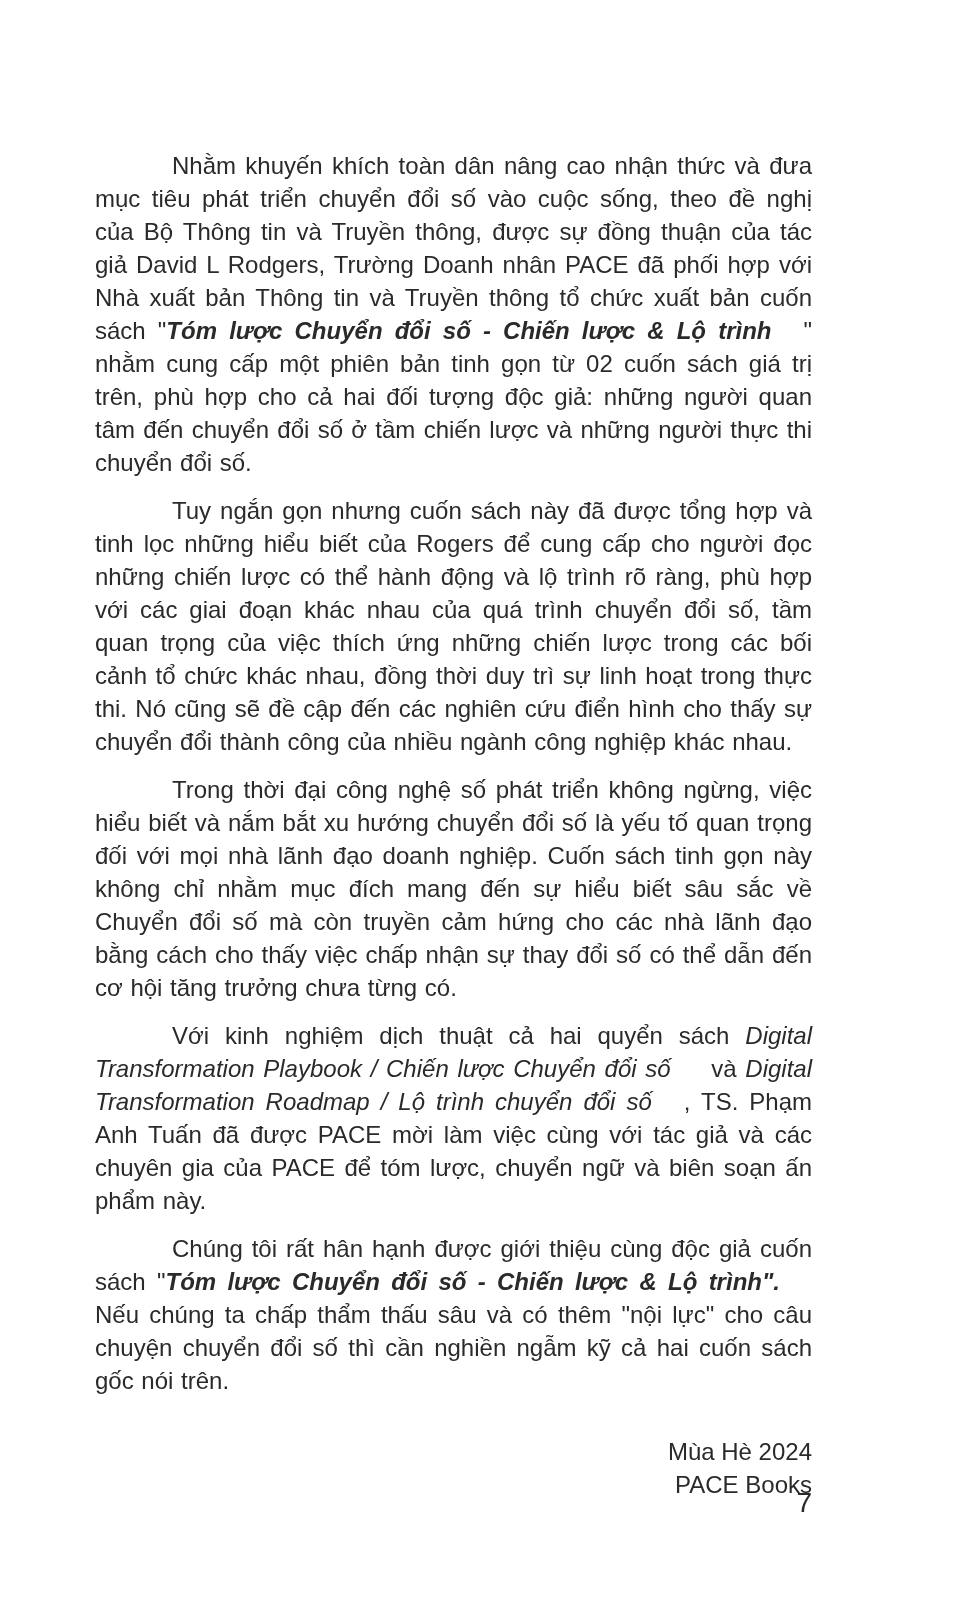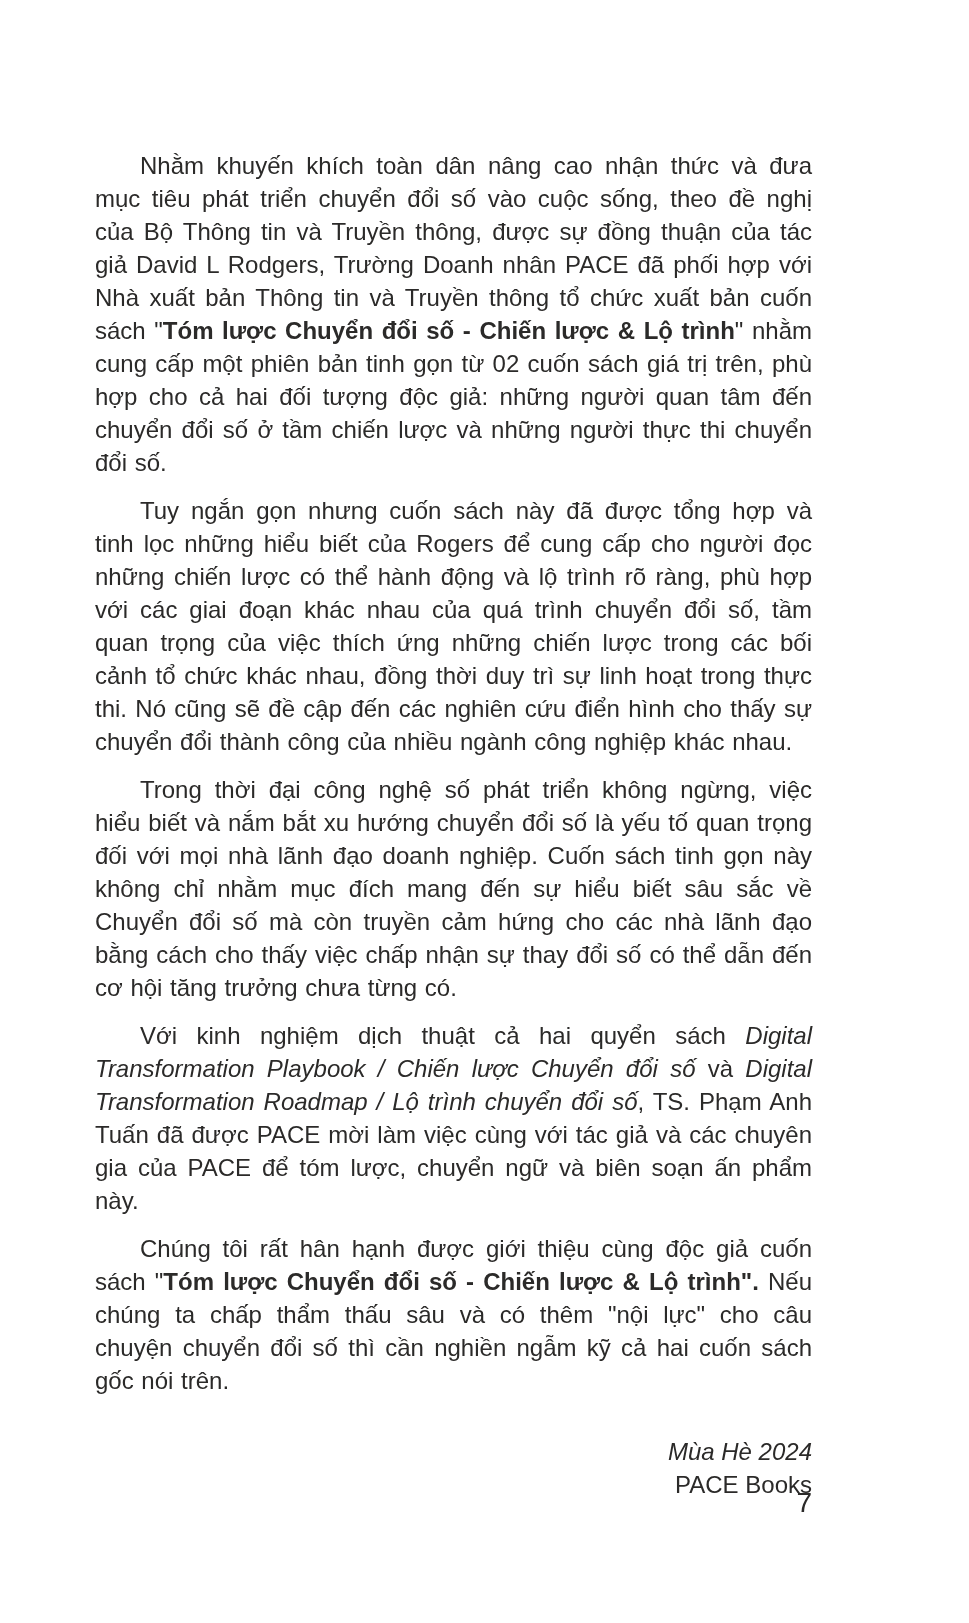--- a/index.html
+++ b/index.html
@@ -23,30 +23,30 @@
     width: 717px;
   }
   .para {
     margin: 0 0 15px 0;
     font-size: 24px;
     line-height: 33px;
     text-align: justify;
     text-indent: 45px;
     word-spacing: 1px;
   }
-  .seg-regular { font-style: normal; font-weight: normal; }
+  .seg-regular { font-style: normal; font-weight: normal; margin-left: 32px; }
   .seg-italic { font-style: italic; }
-  .seg-bolditalic { font-weight: bold; }
+  .seg-bolditalic { font-weight: bold; font-style: italic; }
   .signature-block {
     margin-top: 38px;
     text-align: right;
     font-size: 24px;
     line-height: 33px;
   }
-  .signature-date { font-style: italic; }
+  .signature-date { }
   .signature-name { font-weight: normal; }
   .page-number {
     position: absolute;
     top: 1486px;
     right: 157px;
     font-size: 28px;
     line-height: 33px;
     color: #2b2a29;
   }
 </style>

